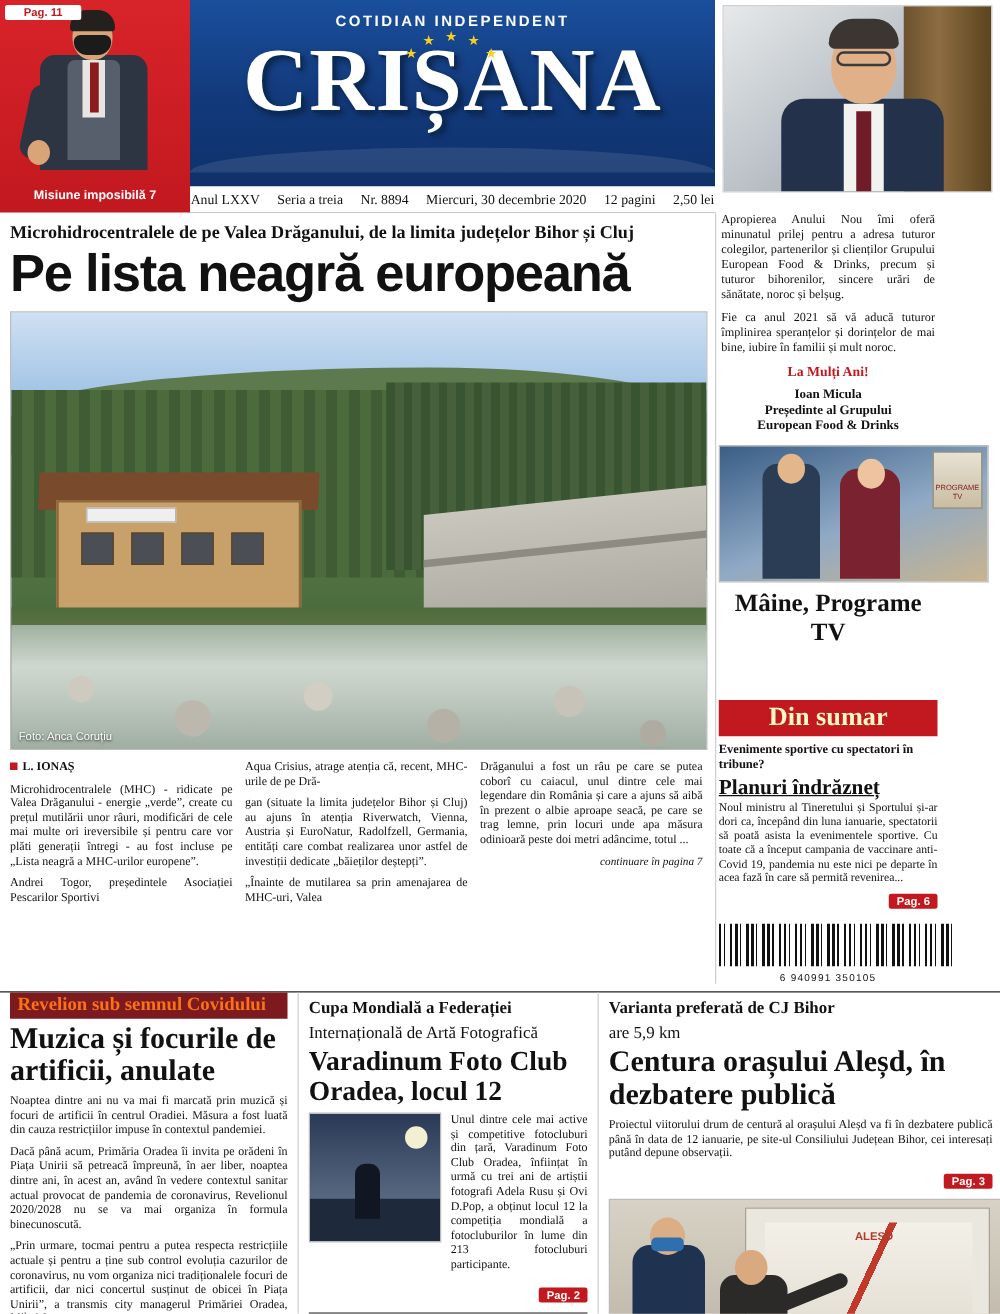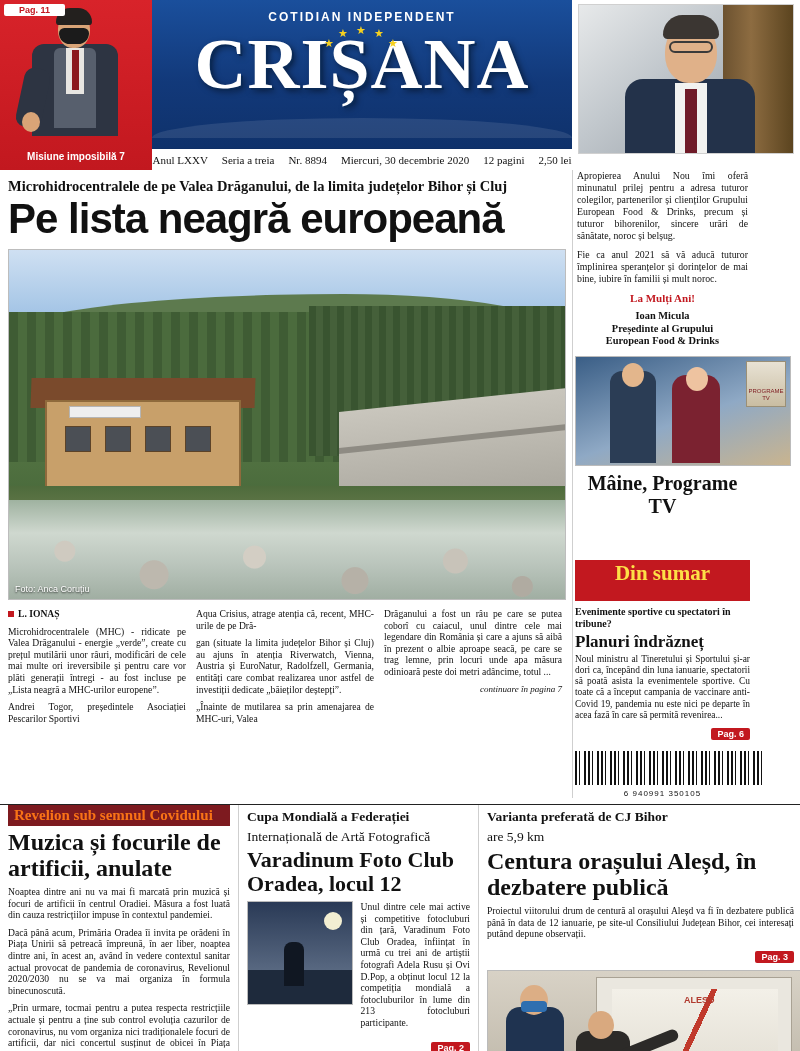--- a/index.html
+++ b/index.html
@@ -301,31 +301,31 @@
     background:linear-gradient(180deg,#e8e2d4,#c9bda2);
     border:1px solid #9a8f76;
     font-family:"Liberation Sans", sans-serif; font-size:6px;
     color:#7d1a1f; text-align:center; padding-top:26px; line-height:7px;
   }
   .tv-title {
     font-family:"Liberation Serif", serif; font-weight:bold;
     font-size:20px; text-align:center; margin:6px 0 4px 0;
   }
   .sumar-bar {
-    background:#c2181f; color:#fde047; text-align:center;
-    font-family:"Liberation Serif", serif; font-weight:bold;
-    font-size:21px; padding:1px 0 15px 0;margin-top:42px;
+    background:#c2181f; color:#fef9c3; text-align:center;
+    font-family:"Liberation Serif", serif; font-weight:bold;
+    font-size:21px; padding:1px 0 3px 0;margin-top:42px;
   }
   .sum-item-small {
     font-family:"Liberation Serif", serif; font-weight:bold;
     font-size:10px; line-height:12px; margin:5px 0 2px 0;
   }
   .sum-head {
     font-family:"Liberation Serif", serif; font-weight:bold;
-    font-size:17px; line-height:19px; margin:2px 0 3px 0;
+    font-size:17px; line-height:19px; margin:2px 0 3px 0;text-decoration:underline;
   }
   .sum-txt { font-size:9.4px; line-height:11.2px; text-align:justify; }
 
   .greeting { font-size:9.8px; line-height:12px; text-align:justify; padding:0 2px; }
   .greeting p { margin:0 0 7px 0; }
   .la-multi {
     color:#c2181f; font-weight:bold; text-align:center;
     font-size:11px; margin:6px 0 6px 0;
   }
   .sig { text-align:center; font-weight:bold; font-size:10.4px; line-height:12.6px; }
@@ -522,21 +522,21 @@
 
   <hr class="rule">
 
   <div class="bottom">
 
     <div class="bcol bcol1">
       <div class="sec-bar">Revelion sub semnul Covidului</div>
       <div class="head2">Muzica și focurile de artificii, anulate</div>
       <div class="body-txt">
         <p>Noaptea dintre ani nu va mai fi marcată prin muzică și focuri de artificii în centrul Oradiei. Măsura a fost luată din cauza restricțiilor impuse în contextul pandemiei.</p>
-        <p>Dacă până acum, Primăria Oradea îi invita pe orădeni în Piața Unirii să petreacă împreună, în aer liber, noaptea dintre ani, în acest an, având în vedere contextul sanitar actual provocat de pandemia de coronavirus, Revelionul 2020/2030 nu se va mai organiza în formula binecunoscută.</p>
+        <p>Dacă până acum, Primăria Oradea îi invita pe orădeni în Piața Unirii să petreacă împreună, în aer liber, noaptea dintre ani, în acest an, având în vedere contextul sanitar actual provocat de pandemia de coronavirus, Revelionul 2020/2028 nu se va mai organiza în formula binecunoscută.</p>
         <p>„Prin urmare, tocmai pentru a putea respecta restricțiile actuale și pentru a ține sub control evoluția cazurilor de coronavirus, nu vom organiza nici tradiționalele focuri de artificii, dar nici concertul susținut de obicei în Piața Unirii”, a transmis city managerul Primăriei Oradea, Mihai Jurca.</p>
         <p class="sign-off">R.C.</p>
       </div>
     </div>
 
     <div class="bcol bcol2 divider-v" style="padding-left:8px;">
       <div class="sub-kicker b">Cupa Mondială a Federației</div>
       <div class="sub-kicker">Internațională de Artă Fotografică</div>
       <div class="head2 sm">Varadinum Foto Club Oradea, locul 12</div>
       <div class="twocol-mini">

